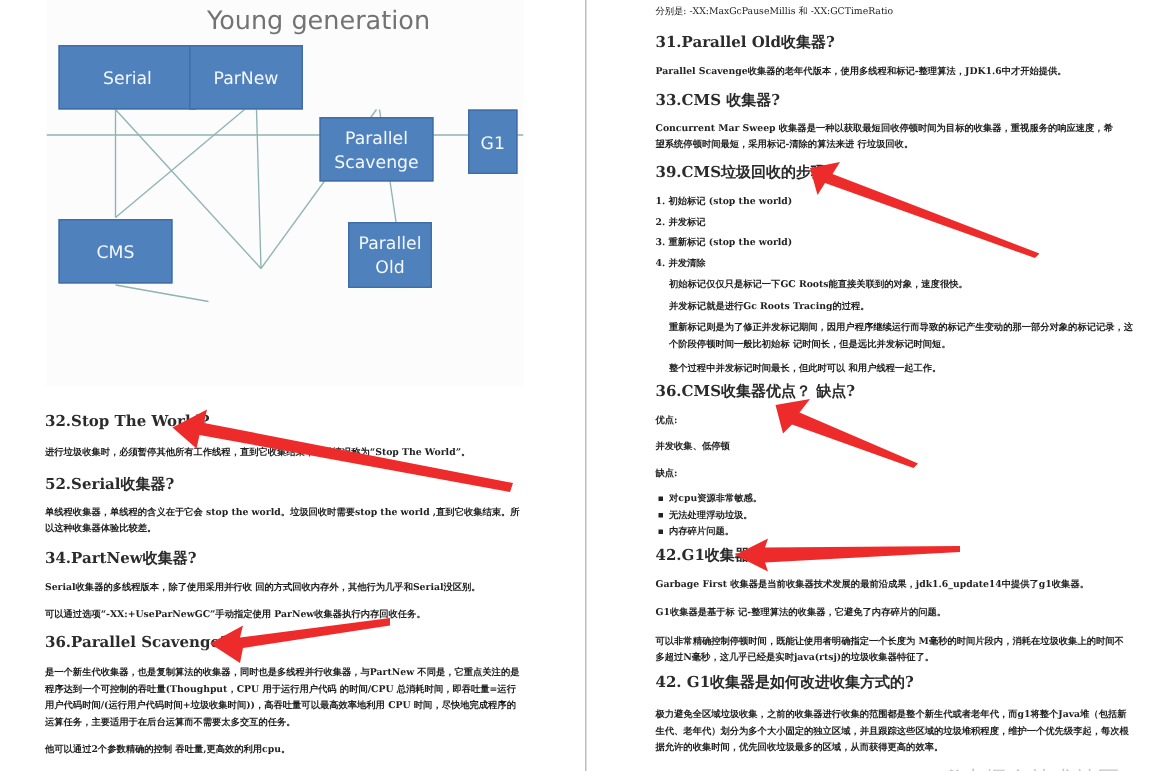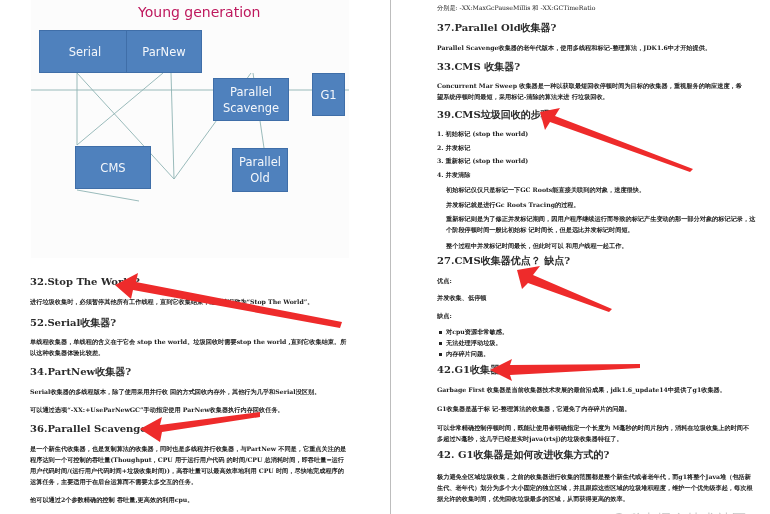--- a/index.html
+++ b/index.html
@@ -9,21 +9,21 @@
     font-family: "DejaVu Serif", "Liberation Serif", serif;
     color: #1a1a1a;
   }
   .page { position: absolute; top: 0; height: 514px; background: #fff; }
   .page-left { left: 0; width: 390px; }
   .page-right { left: 390px; width: 380px; border-left: 1px solid #bdbdbd; }
 
   
   .diagram { position: absolute; left: 31px; top: 0; width: 318px; height: 258px; background: #fcfcfc; }
   .diagram svg { position: absolute; left: 0; top: 0; }
-  .gen-label { position: absolute; font-family: "DejaVu Sans", "Liberation Sans", sans-serif; font-size: 14px; color: #be185d; white-space: nowrap; }
+  .gen-label { position: absolute; font-family: "DejaVu Sans", "Liberation Sans", sans-serif; font-size: 17px; color: #737373; white-space: nowrap; }
   .gc-box {
     position: absolute; background: #4f81bd; border: 1px solid #3f6ea8;
     color: #f4f7fb; font-family: "DejaVu Sans", "Liberation Sans", sans-serif;
     font-size: 11.5px; display: flex; align-items: center; justify-content: center;
     text-align: center; line-height: 16px; box-sizing: border-box; white-space: pre-line;
   }
 
   .h {
     position: absolute; font-weight: bold; font-size: 10px; color: #2b2b2b; white-space: nowrap;
   }
@@ -55,21 +55,21 @@
         <line x1="222" y1="73" x2="233" y2="148"></line>
         <line x1="46" y1="190" x2="108" y2="201"></line>
       </g>
     </svg>
     <div class="gen-label" style="left:107px;top:4px;">Young generation</div>
     <div class="gc-box" style="left:8px;top:30px;width:92px;height:43px;">Serial</div>
     <div class="gc-box" style="left:95px;top:30px;width:76px;height:43px;">ParNew</div>
     <div class="gc-box" style="left:182px;top:30px;width:76px;height:43px;margin-top:48px;">Parallel
 Scavenge</div>
     <div class="gc-box" style="left:281px;top:73px;width:33px;height:43px;">G1</div>
-    <div class="gc-box" style="left:8px;top:146px;width:76px;height:43px;margin-left:36px;">CMS</div>
+    <div class="gc-box" style="left:8px;top:146px;width:76px;height:43px;">CMS</div>
     <div class="gc-box" style="left:201px;top:148px;width:56px;height:44px;">Parallel Old</div>
   </div>
 
   <div class="h" style="left:30px;top:276px;">32.Stop The World?</div>
   <div class="p" style="left:30px;top:296px;width:320px;white-space:nowrap;overflow:hidden;">进行垃圾收集时，必须暂停其他所有工作线程，直到它收集结束，这种情况称为“Stop The World”。</div>
 
   <div class="h" style="left:30px;top:316px;">52.Serial收集器?</div>
   <div class="p" style="left:30px;top:336px;width:318px;">单线程收集器，单线程的含义在于它会 stop the world。垃圾回收时需要stop the world ,直到它收集结束。所以这种收集器体验比较差。</div>
 
   <div class="h" style="left:30px;top:365px;">34.PartNew收集器?</div>
@@ -77,37 +77,37 @@
   <div class="p" style="left:30px;top:404px;width:320px;white-space:nowrap;">可以通过选项“-XX:+UseParNewGC”手动指定使用 ParNew收集器执行内存回收任务。</div>
 
   <div class="h" style="left:30px;top:423px;">36.Parallel Scavenge?</div>
   <div class="p" style="left:30px;top:443px;width:318px;">是一个新生代收集器，也是复制算法的收集器，同时也是多线程并行收集器，与PartNew 不同是，它重点关注的是程序达到一个可控制的吞吐量(Thoughput，CPU 用于运行用户代码 的时间/CPU 总消耗时间，即吞吐量=运行用户代码时间/(运行用户代码时间+垃圾收集时间))，高吞吐量可以最高效率地利用 CPU 时间，尽快地完成程序的运算任务，主要适用于在后台运算而不需要太多交互的任务。</div>
   <div class="p" style="left:30px;top:494px;width:320px;white-space:nowrap;">他可以通过2个参数精确的控制 吞吐量,更高效的利用cpu。</div>
 </div>
 
 <div class="page page-right">
   <div class="p" style="left:46px;top:2px;white-space:nowrap;font-weight:normal;">分别是: -XX:MaxGcPauseMillis 和 -XX:GCTimeRatio</div>
 
-  <div class="h" style="left:46px;top:21px;">37.Parallel Old收集器?</div>
+  <div class="h" style="left:46px;top:21px;">31.Parallel Old收集器?</div>
   <div class="p" style="left:46px;top:42px;width:320px;white-space:nowrap;">Parallel Scavenge收集器的老年代版本，使用多线程和标记-整理算法，JDK1.6中才开始提供。</div>
 
   <div class="h" style="left:46px;top:60px;">33.CMS 收集器?</div>
   <div class="p" style="left:46px;top:80px;width:305px;">Concurrent Mar Sweep 收集器是一种以获取最短回收停顿时间为目标的收集器，重视服务的响应速度，希望系统停顿时间最短，采用标记-清除的算法来进 行垃圾回收。</div>
 
   <div class="h" style="left:46px;top:108px;">39.CMS垃圾回收的步骤?</div>
   <div class="li" style="left:46px;top:130px;">1. 初始标记 (stop the world)</div>
   <div class="li" style="left:46px;top:144px;">2. 并发标记</div>
   <div class="li" style="left:46px;top:157px;">3. 重新标记 (stop the world)</div>
   <div class="li" style="left:46px;top:171px;">4. 并发清除</div>
   <div class="p" style="left:55px;top:184px;white-space:nowrap;">初始标记仅仅只是标记一下GC Roots能直接关联到的对象，速度很快。</div>
   <div class="p" style="left:55px;top:199px;white-space:nowrap;">并发标记就是进行Gc Roots Tracing的过程。</div>
   <div class="p" style="left:55px;top:213px;width:310px;">重新标记则是为了修正并发标记期间，因用户程序继续运行而导致的标记产生变动的那一部分对象的标记记录，这个阶段停顿时间一般比初始标 记时间长，但是远比并发标记时间短。</div>
   <div class="p" style="left:55px;top:240px;white-space:nowrap;">整个过程中并发标记时间最长，但此时可以 和用户线程一起工作。</div>
 
-  <div class="h" style="left:46px;top:254px;">27.CMS收集器优点？ 缺点?</div>
+  <div class="h" style="left:46px;top:254px;">36.CMS收集器优点？ 缺点?</div>
   <div class="p" style="left:46px;top:275px;">优点:</div>
   <div class="p" style="left:46px;top:292px;white-space:nowrap;">并发收集、低停顿</div>
   <div class="p" style="left:46px;top:310px;">缺点:</div>
   <div class="li" style="left:48px;top:328px;"><span class="bullet"></span><span>对cpu资源非常敏感。</span></div>
   <div class="li" style="left:48px;top:339px;"><span class="bullet"></span><span>无法处理浮动垃圾。</span></div>
   <div class="li" style="left:48px;top:350px;"><span class="bullet"></span><span>内存碎片问题。</span></div>
 
   <div class="h" style="left:46px;top:363px;">42.G1收集器?</div>
   <div class="p" style="left:46px;top:384px;width:330px;white-space:nowrap;">Garbage First 收集器是当前收集器技术发展的最前沿成果，jdk1.6_update14中提供了g1收集器。</div>
   <div class="p" style="left:46px;top:403px;white-space:nowrap;">G1收集器是基于标 记-整理算法的收集器，它避免了内存碎片的问题。</div>

